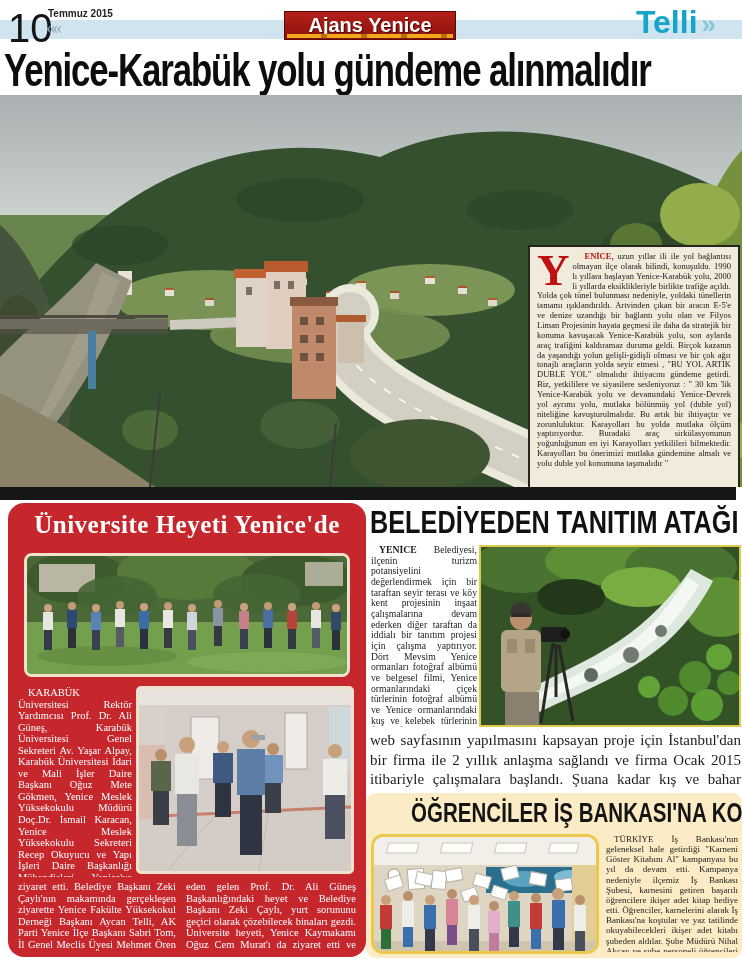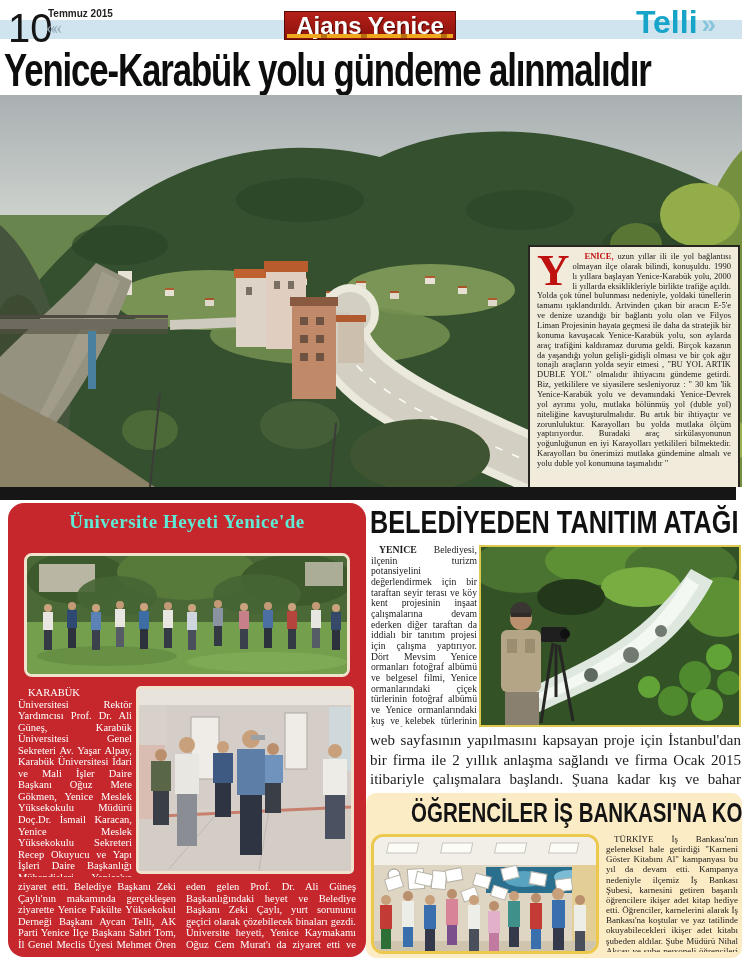--- a/index.html
+++ b/index.html
@@ -9,21 +9,21 @@
   
   .band{position:absolute;left:0;top:20px;width:742px;height:19px;background:#cfe4ee;}
   .pagenum{position:absolute;left:8px;top:6px;font-family:"Liberation Sans",sans-serif;
            font-size:40px;color:#151515;}
   .date{position:absolute;left:48px;top:8px;font-family:"Liberation Sans",sans-serif;
         font-weight:bold;font-size:10px;color:#222;}
   .chev-left{position:absolute;left:46px;top:17px;font-size:19px;color:#93aab8;letter-spacing:-3px;}
   .logo{position:absolute;left:284px;top:11px;width:172px;height:29px;
         background:linear-gradient(#b42019,#8c110b);border:1px solid #580a06;box-sizing:border-box;
         display:flex;align-items:center;justify-content:center;}
-  .logo-text{font-family:"Liberation Sans",sans-serif;font-weight:bold;font-size:24px;color:#fff;
+  .logo-text{font-family:"Liberation Sans",sans-serif;font-weight:bold;font-size:20px;color:#fff;
              text-shadow:1px 1px 0 #4c0805;}
   .logo-strip{position:absolute;left:2px;right:2px;bottom:1px;height:4px;
               background:repeating-linear-gradient(90deg,#f0a81e 0 34px,#b86f10 34px 40px);}
   .section{position:absolute;right:26px;top:4px;font-family:"Liberation Sans",sans-serif;
            font-weight:bold;font-size:32px;color:#16a5c8;}
   .chev-right{color:#86c5da;font-size:26px;margin-left:4px;}
   .headline{position:absolute;left:4px;top:42px;margin:0;white-space:nowrap;
             font-family:"Liberation Sans",sans-serif;font-weight:bold;font-size:47px;
             letter-spacing:-1.5px;color:#0d0d0d;transform:scaleX(0.74);transform-origin:left center;}
 
@@ -32,22 +32,22 @@
   .main-photo svg{position:absolute;left:0;top:0;}
   .textbox{position:absolute;left:528px;top:150px;width:212px;height:250px;box-sizing:border-box;
            background:#f1ebdb;border:2px solid #27251f;padding:5px 7px;
            font-size:8.5px;line-height:1.16;text-align:justify;color:#191919;overflow:hidden;}
   .dropcap{float:left;font-size:45px;line-height:36px;font-weight:bold;color:#c01111;padding-right:3px;}
   .lead-red{color:#c01111;font-weight:bold;margin-left:12px;}
   .black-bar{position:absolute;left:0;top:487px;width:736px;height:13px;background:#161616;}
 
   
   .uni{position:absolute;left:8px;top:503px;width:358px;height:454px;background:#c5272d;border-radius:16px;}
-  .uni-title{margin:0;padding-top:8px;text-align:center;color:#5eead4;font-family:"Liberation Serif",serif;
-             font-weight:bold;font-size:19px;letter-spacing:0.5px;}
+  .uni-title{margin:0;padding-top:8px;text-align:center;color:#ffffff;font-family:"Liberation Serif",serif;
+             font-weight:bold;font-size:25px;letter-spacing:0.5px;}
   .uni-photo1{position:absolute;left:16px;top:50px;width:326px;height:124px;box-sizing:border-box;
               border:3px solid #f0e2cc;border-radius:8px;overflow:hidden;background:#628c43;}
   .uni-photo2{position:absolute;left:128px;top:183px;width:218px;height:188px;box-sizing:border-box;
               border:3px solid #f0e2cc;border-radius:5px;overflow:hidden;background:#d8d1ca;}
   .uni-text{color:#fff;font-size:10.5px;line-height:1.1;text-align:justify;position:absolute;overflow:hidden;}
   .uni-narrow{left:10px;top:184px;width:114px;height:190px;text-indent:10px;}
   .uni-bl{left:10px;top:378px;width:158px;height:70px;}
   .uni-br{left:178px;top:378px;width:170px;height:70px;}
   .uni-text b{font-weight:normal;}
 

